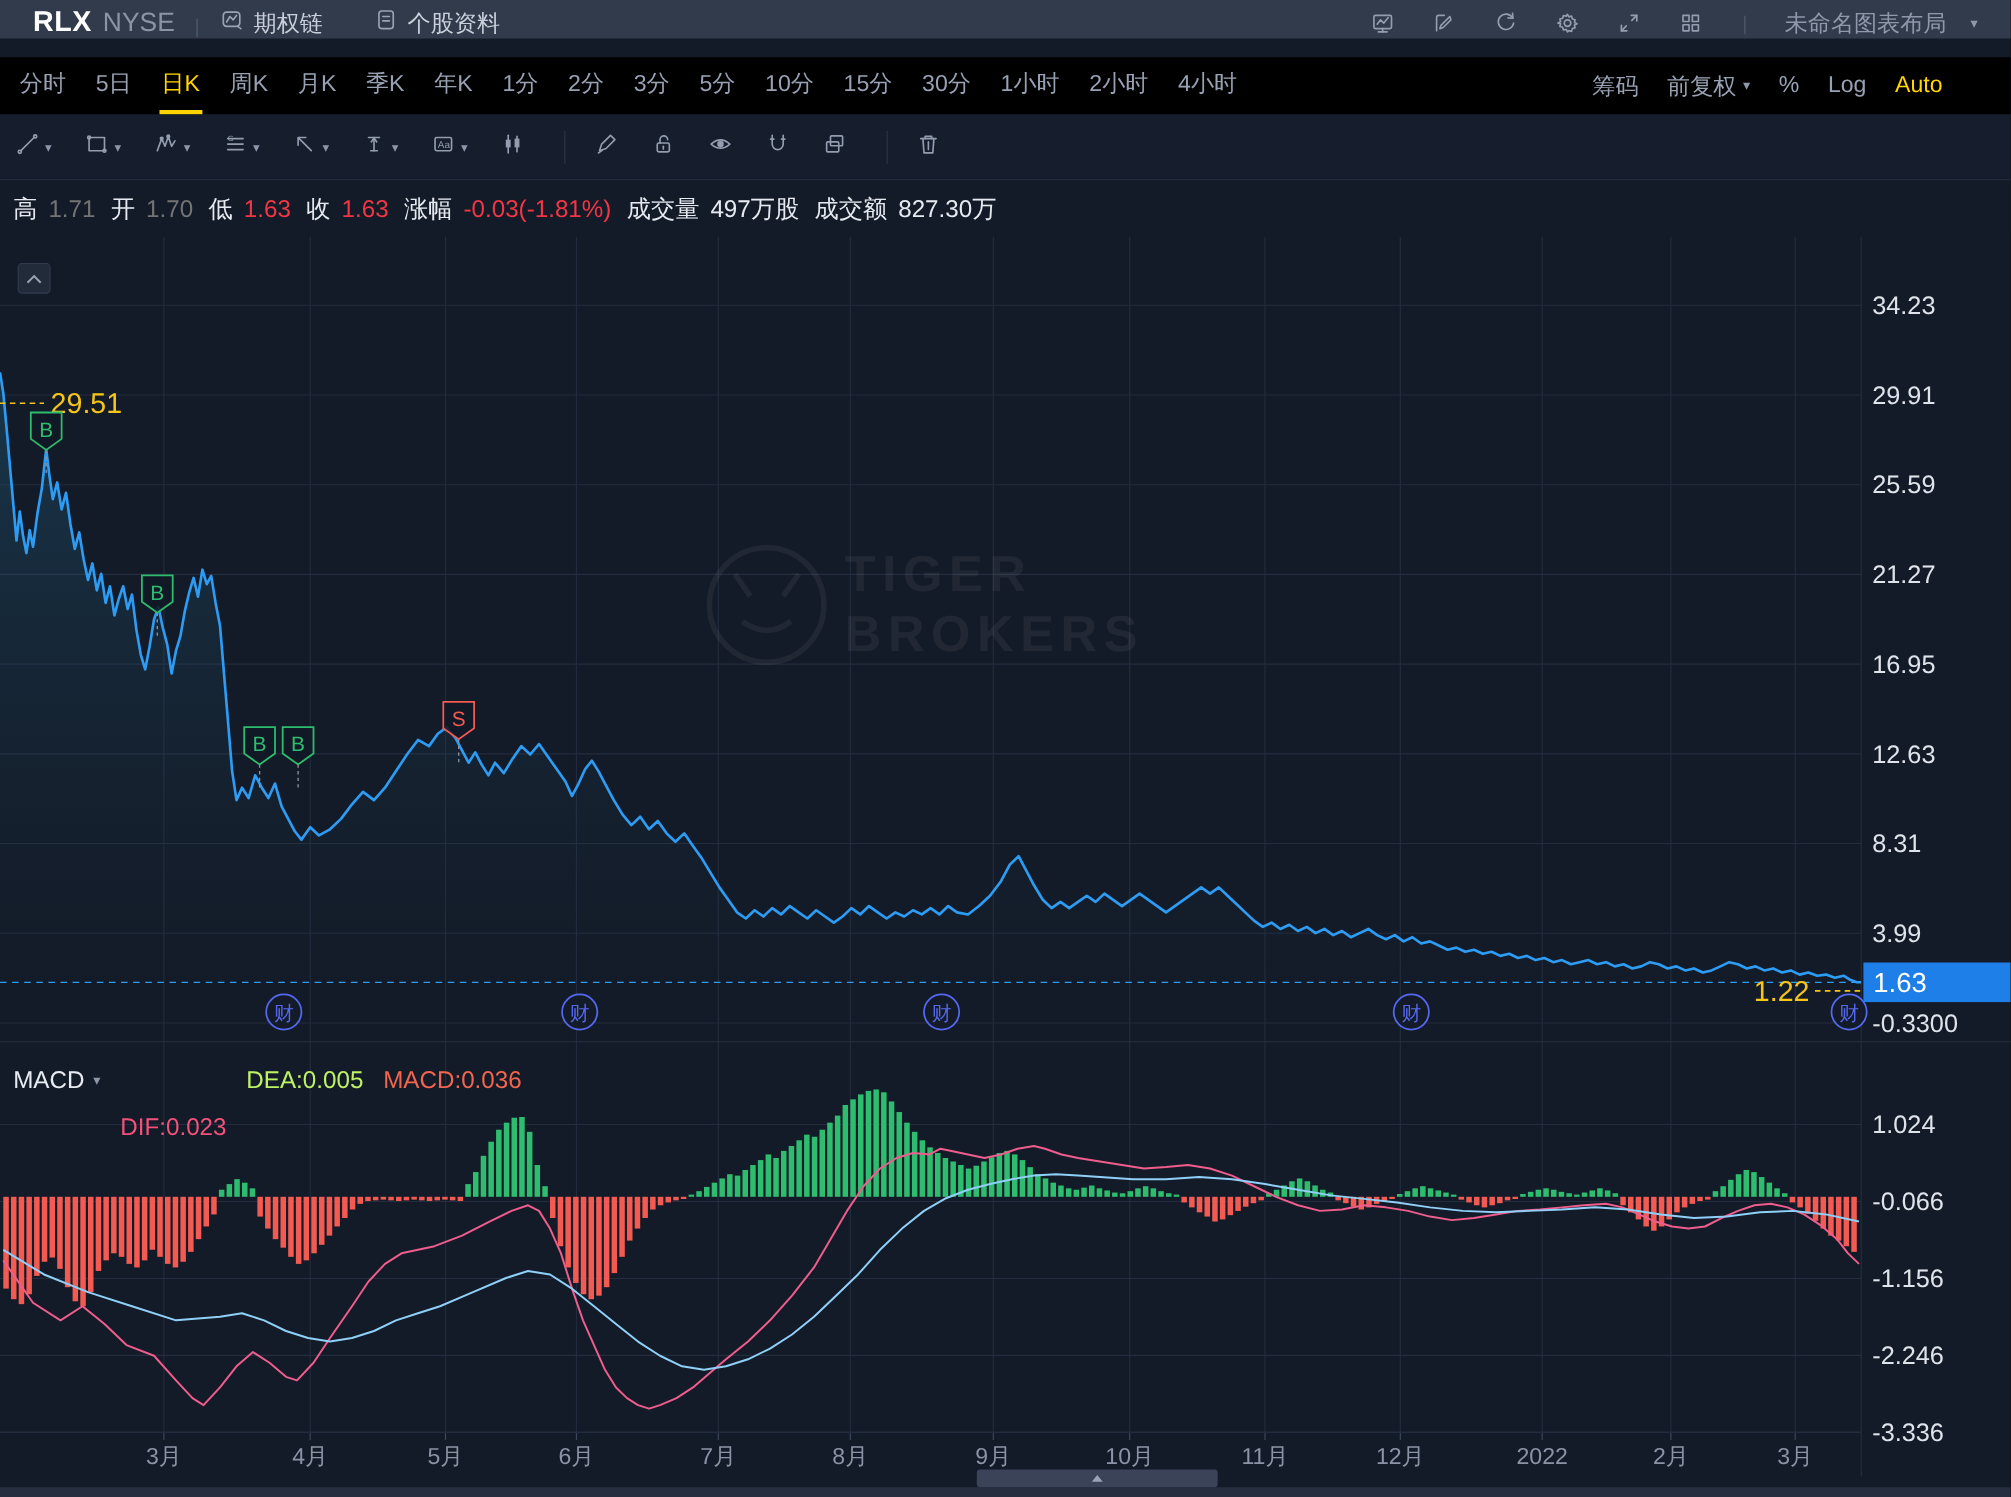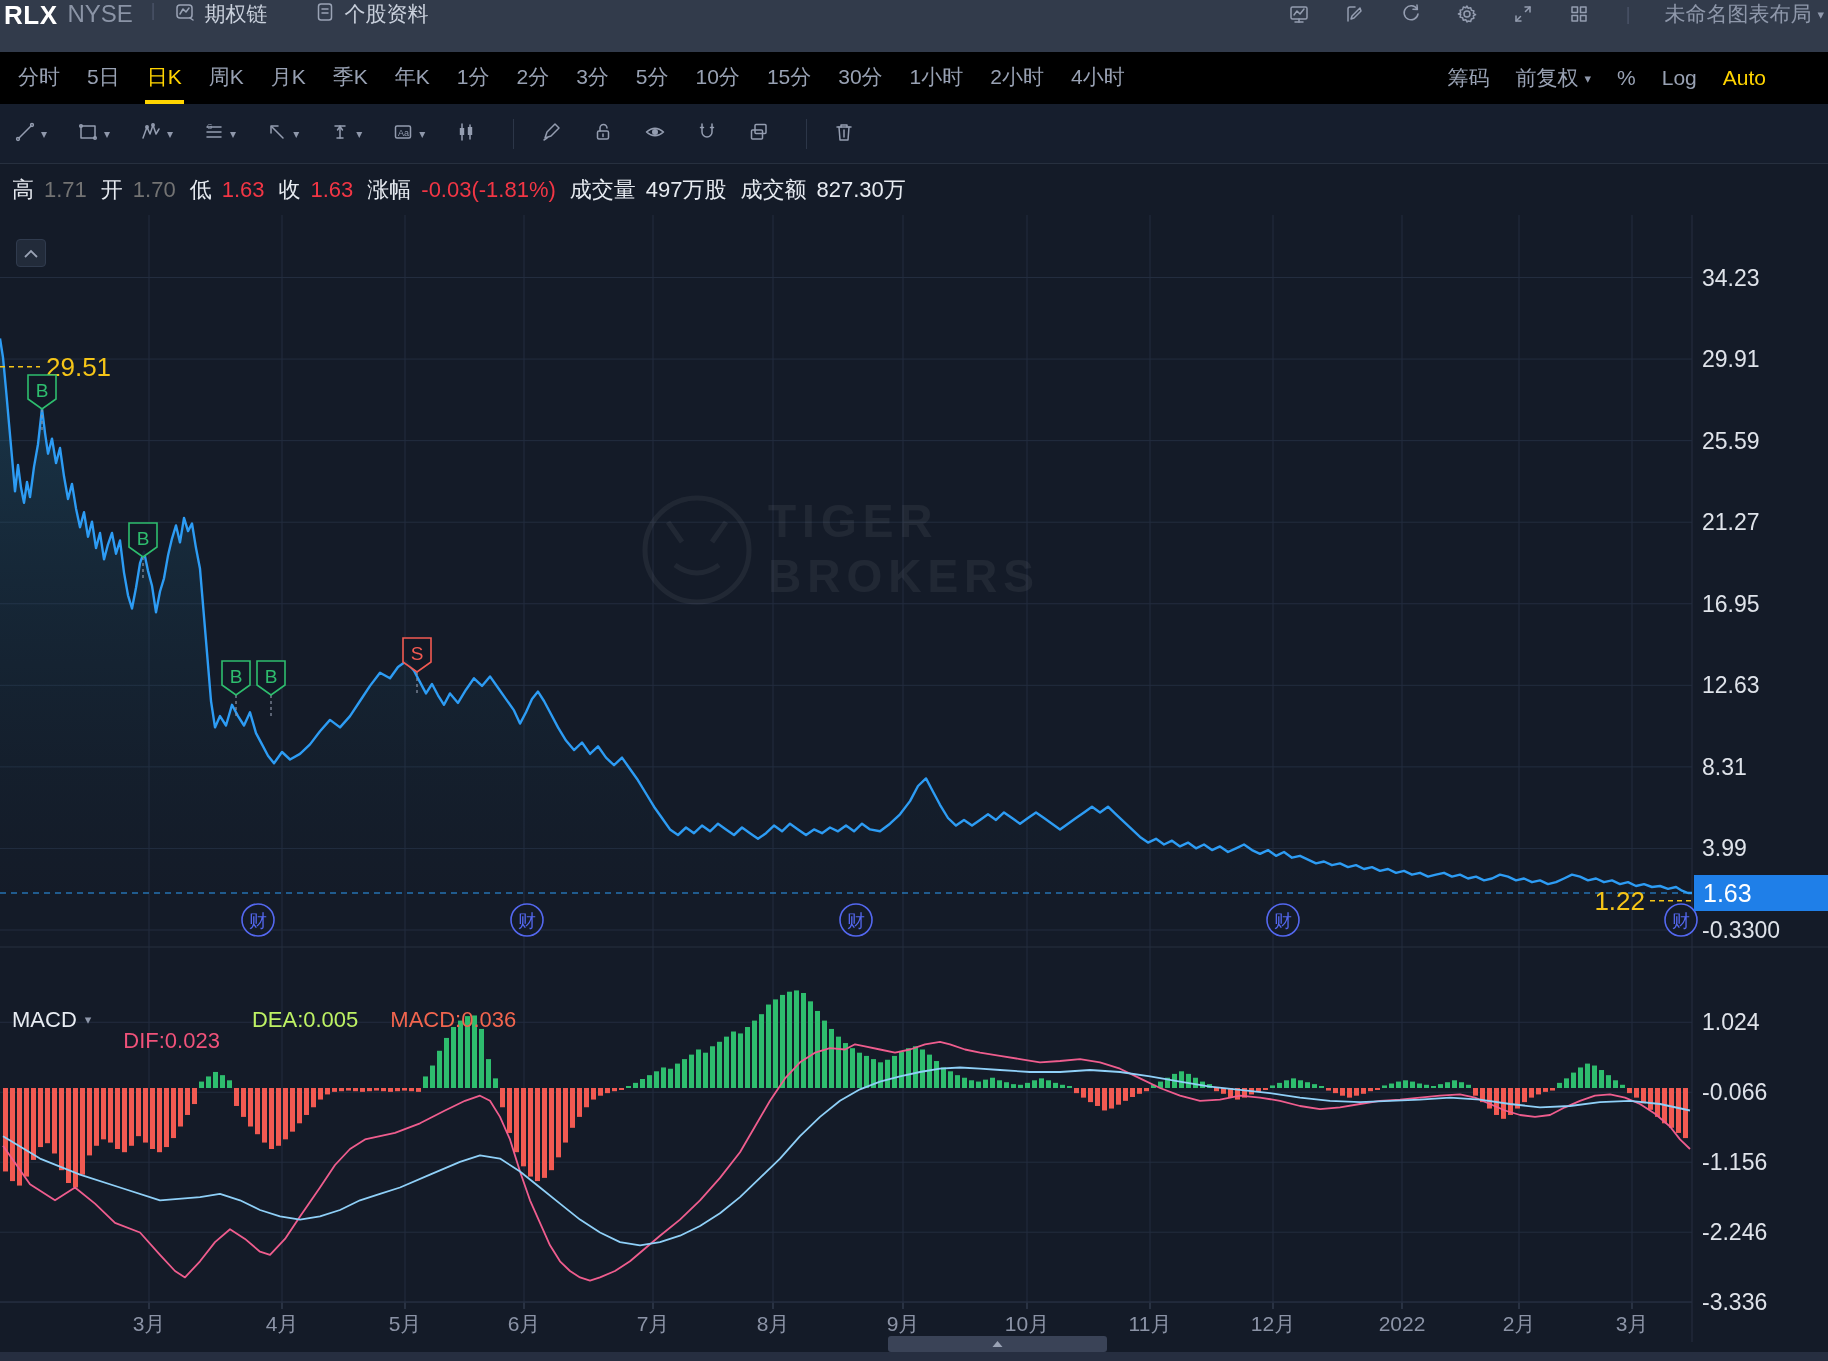--- a/index.html
+++ b/index.html
@@ -1,31 +1,31 @@
 <!DOCTYPE html>
 <html><head>
 <meta charset="utf-8">
 <style>
   html,body{margin:0;padding:0;background:#0d131f;}
   body{width:1828px;height:1361px;position:relative;overflow:hidden;
        font-family:"Liberation Sans","DejaVu Sans",sans-serif;color:#dfe4ee;}
   #app{position:absolute;inset:0;background:#141b28;}
   
-  #topbar{position:absolute;left:0;top:0;width:100%;height:52px;background:#323b4b;
-          display:flex;align-items:flex-start;padding:0 4px;box-sizing:border-box;}
+  #topbar{position:absolute;left:0;top:0;width:100%;height:35px;background:#323b4b;
+          display:flex;align-items:flex-end;padding:0 30px;box-sizing:border-box;}
   #topbar .sym{font-size:26px;font-weight:700;color:#ffffff;letter-spacing:.5px;}
   #topbar .exch{font-size:24px;color:#8b94a6;margin-left:10px;}
   .vdiv{color:#4a5468;font-size:18px;margin:0 18px;}
   .nav-item{display:flex;align-items:center;gap:9px;color:#c9d0dc;font-size:21px;
             margin-right:46px;cursor:pointer;}
   .nav-item svg{stroke:#9aa3b5;}
   #topbar-right{margin-left:auto;display:flex;align-items:center;gap:30px;}
   #topbar-right .tb-ic{width:26px;height:26px;display:flex;align-items:center;
             justify-content:center;cursor:pointer;}
-  #layout-name{color:#8f98ab;font-size:21px;display:flex;align-items:center;gap:6px;cursor:pointer;}
+  #layout-name{color:#8f98ab;font-size:21px;display:flex;align-items:center;gap:22px;cursor:pointer;}
   .caret{color:#8f98ab;font-size:13px;}
   
   #tfbar{position:absolute;left:0;top:52px;width:100%;height:52px;background:#000000;
          display:flex;align-items:center;padding:0 18px;box-sizing:border-box;}
   .tf-item{color:#98a1b3;font-size:21px;margin-right:27px;cursor:pointer;position:relative;
            height:52px;line-height:50px;}
   .tf-item.active{color:#ffd400;}
   .tf-item.active::after{content:"";position:absolute;left:-2px;right:-2px;bottom:0;height:4px;background:#ffd400;}
   #tf-right{margin-left:auto;display:flex;align-items:center;gap:26px;padding-right:44px;}
   .tfr-item{color:#98a1b3;font-size:21px;cursor:pointer;display:flex;align-items:center;gap:6px;}
@@ -46,22 +46,22 @@
   #ohlc .up{color:#737373;}
   #ohlc .down{color:#f23645;}
   #ohlc .neutral{color:#e6eaf0;}
   #ohlc .grp{margin-right:14px;}
   
   #chart-wrap{position:absolute;left:0;top:215px;width:1828px;height:1146px;}
   #chart-svg{position:absolute;left:0;top:0;}
   #collapse-btn{position:absolute;left:16px;top:24px;width:28px;height:26px;background:#222b3a;
         border:1px solid #303b4e;border-radius:4px;display:flex;align-items:center;
         justify-content:center;cursor:pointer;}
-  #macd-header{position:absolute;left:12px;top:770px;display:flex;align-items:center;
-        gap:32px;font-size:22px;}
+  #macd-header{position:absolute;left:12px;top:754px;display:flex;align-items:flex-start;
+        gap:18px;font-size:22px;}
   #macd-header .nm{color:#e8ecf2;display:flex;align-items:center;gap:8px;cursor:pointer;}
   #macd-header .dif{color:#f0527a;margin-top:43px;}
   #macd-header .dea{color:#bef264;}
   #macd-header .mv{color:#f2654e;}
   text{font-family:"Liberation Sans","DejaVu Sans",sans-serif;}
 </style>
 </head>
 <body>
 
 <div id="app">

